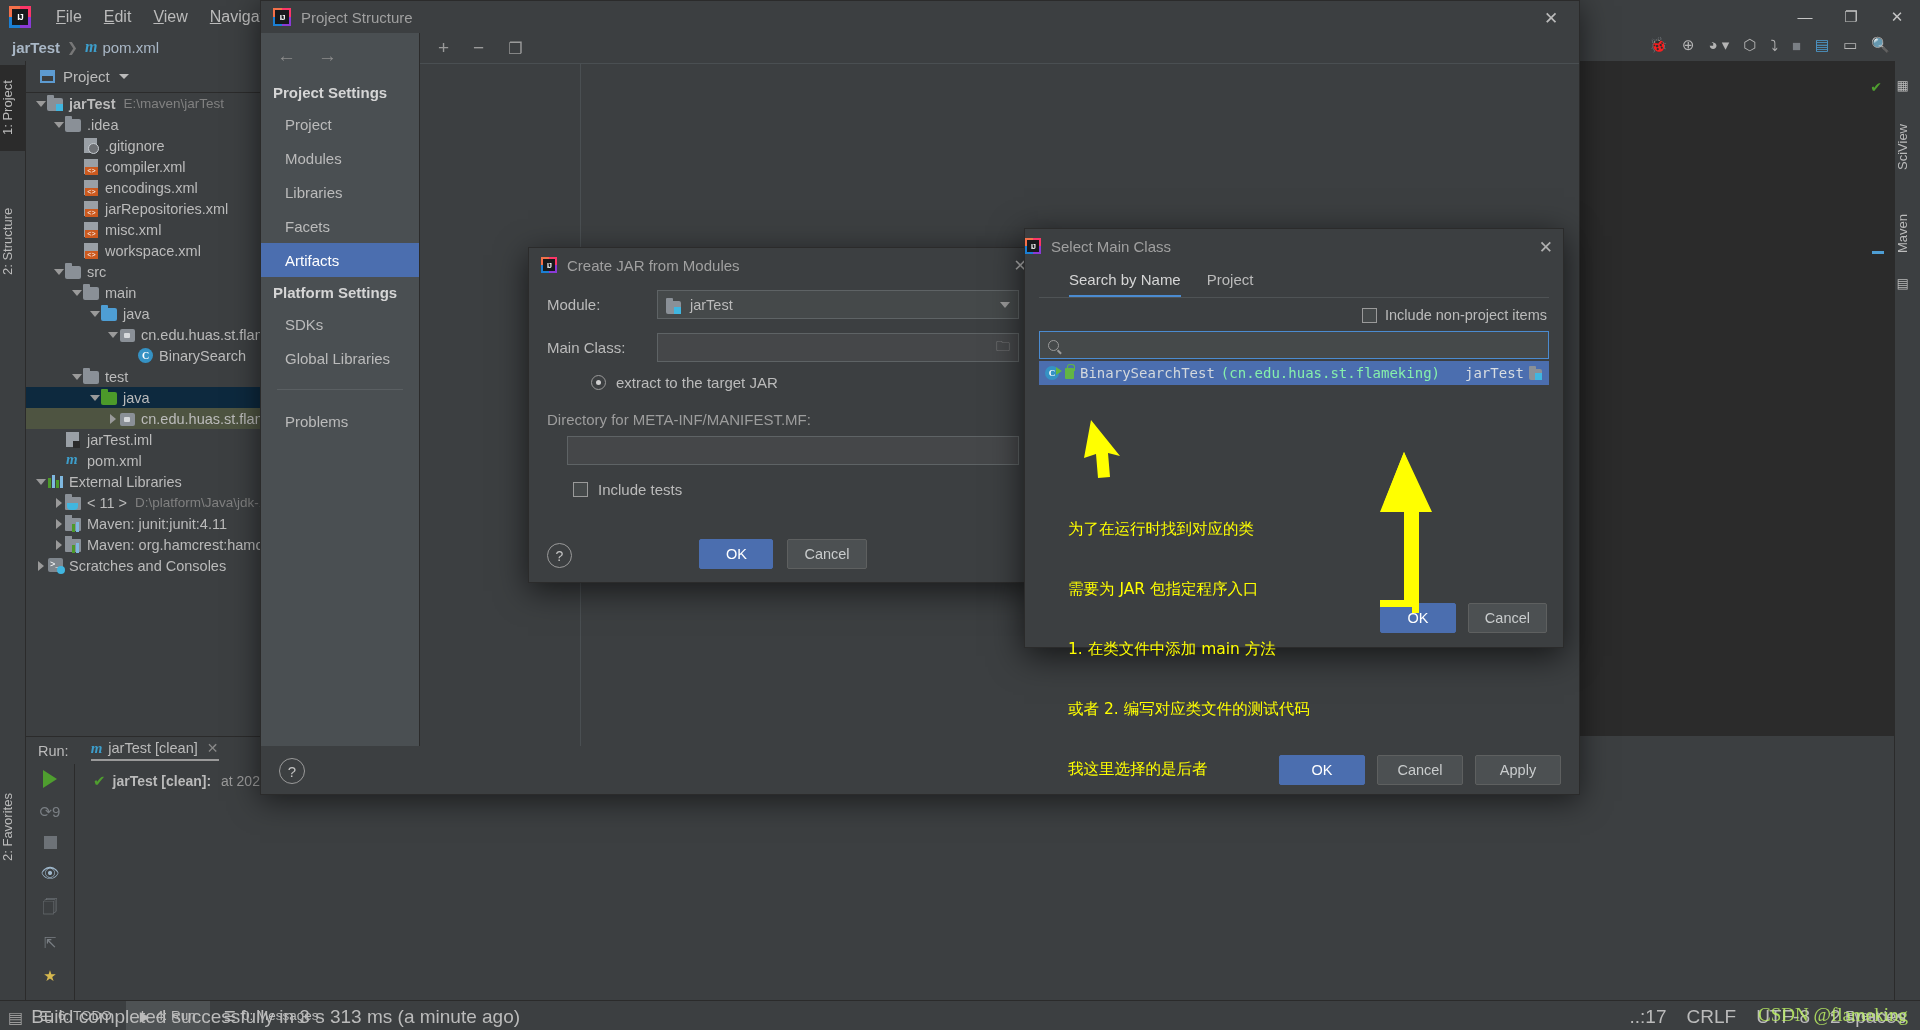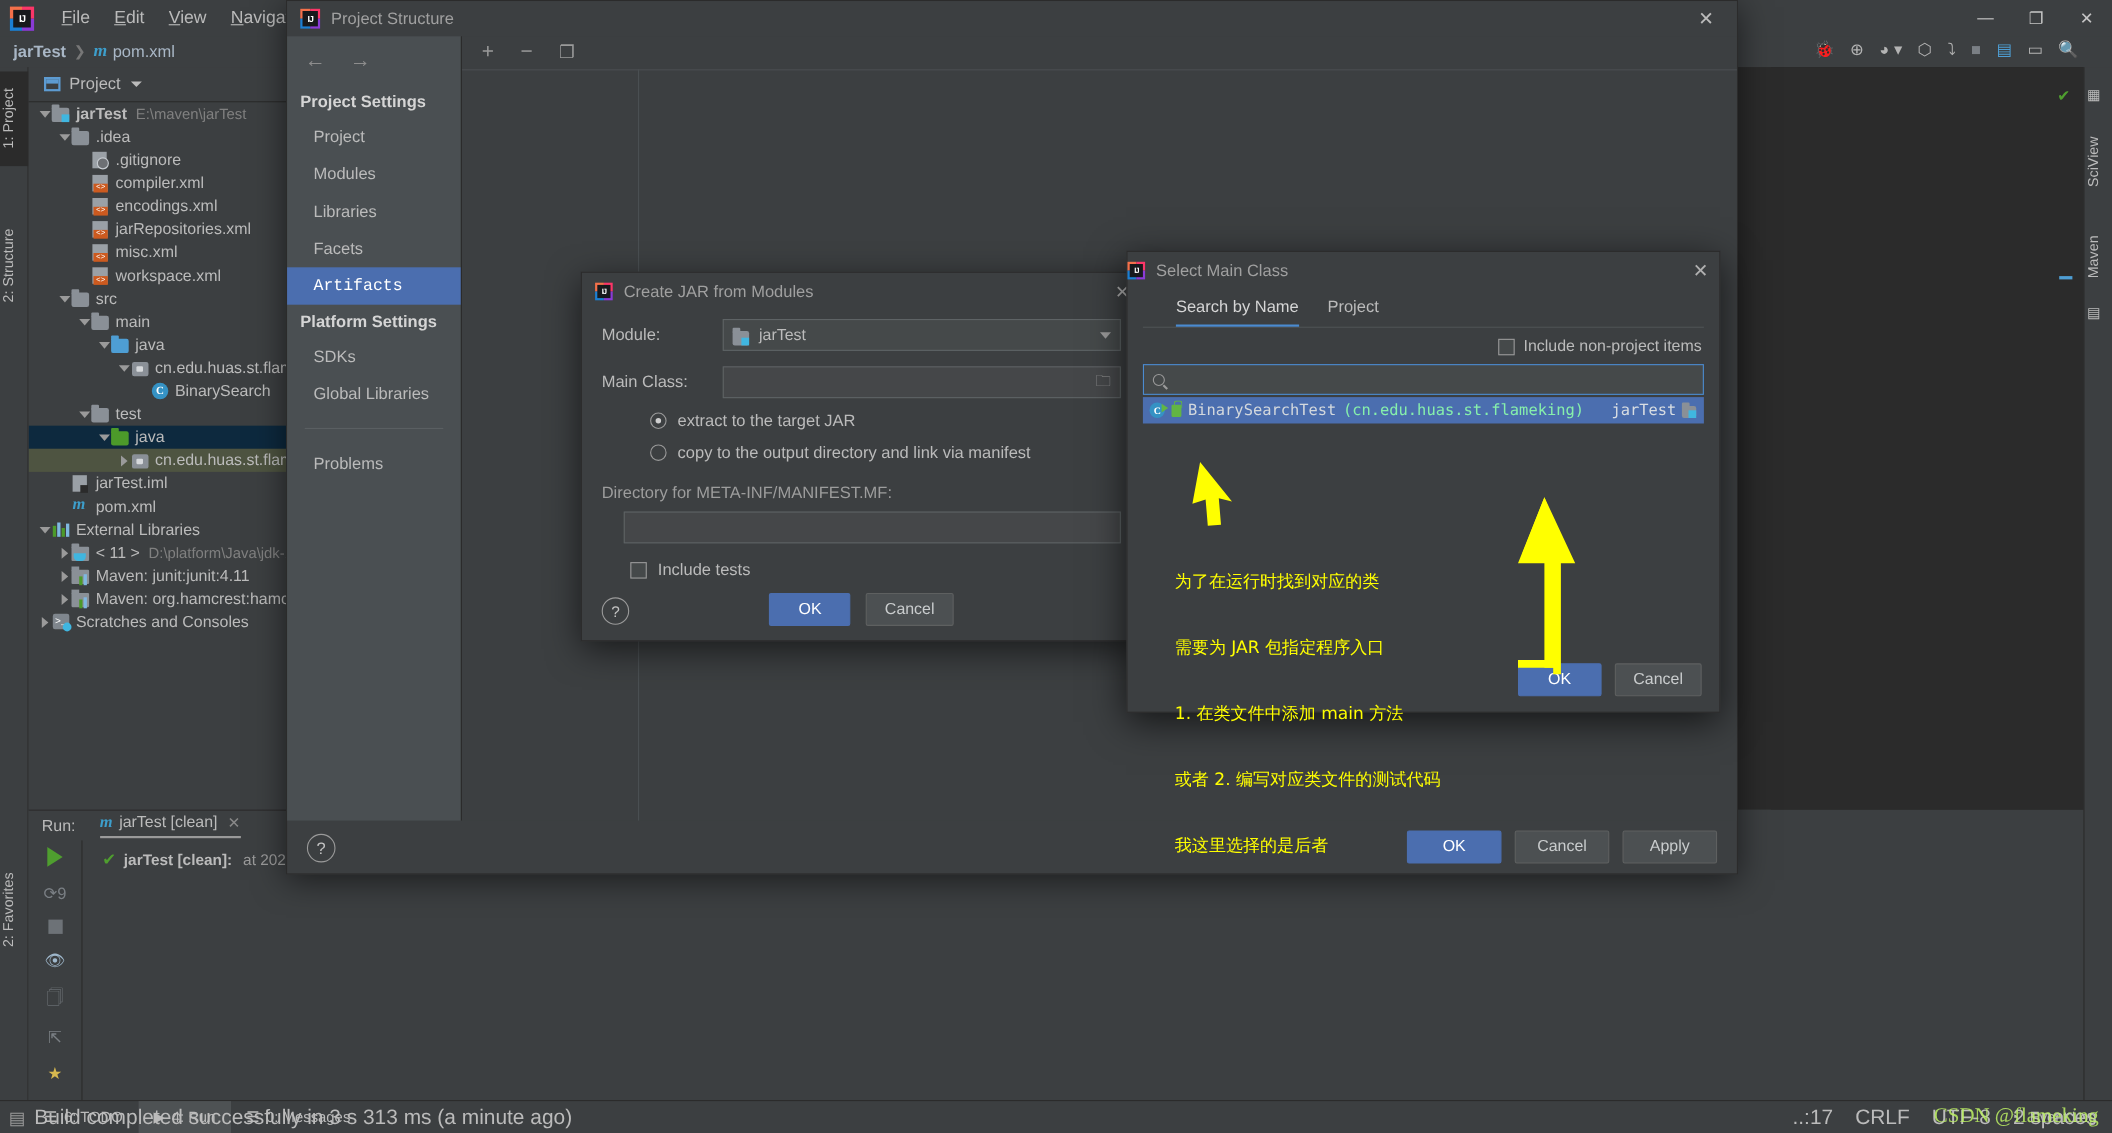--- a/index.html
+++ b/index.html
@@ -132,21 +132,21 @@
   
   .ps { position:absolute; left:260px; top:0; width:1320px; height:795px;
       background:#3c3f41; border:1px solid #2b2b2b; box-shadow:0 6px 28px rgba(0,0,0,.55); }
   .ps-title { height:32px; display:flex; align-items:center; padding-left:12px; gap:10px;
       background:#3c3f41; font-size:15px; color:#a0a0a0; }
   .ps-close { position:absolute; right:8px; top:4px; width:40px; height:26px;
       display:flex; align-items:center; justify-content:center; color:#bbb; font-size:17px;}
   .ps-body { position:absolute; left:0; top:32px; right:0; bottom:48px; display:flex; }
   .ps-side { width:158px; background:#4a4f52; padding-top:12px; }
   .ps-nav { height:34px; display:flex; align-items:center; padding:0 0 0 24px; color:#bbbbbb; font-size:15px; }
-  .ps-nav.sel { background:#4b6eaf; color:#ffffff;font-family:Liberation Mono, monospace; }
+  .ps-nav.sel { background:#4b6eaf; color:#ffffff; }
   .ps-grp { font-weight:bold; color:#d5d5d5; padding-left:12px; height:30px;
       display:flex; align-items:center; font-size:15px;}
   .ps-arrows { display:flex; gap:22px; padding:0 0 10px 16px; color:#8d8d8d; font-size:19px; }
   .ps-divider { height:1px; background:#5a5f62; margin:14px 16px; }
   .ps-main { flex:1; background:#3c3f41; border-left:1px solid #2b2b2b; position:relative; }
   .ps-toolbar { height:30px; display:flex; align-items:center; gap:24px; padding-left:18px; color:#9a9a9a; font-size:19px;}
   .ps-content { position:absolute; left:0; top:30px; right:0; bottom:0; border-top:1px solid #4a4f52;
       display:flex; align-items:flex-start; justify-content:flex-start; }
   .ps-nothing { color:#8a8a8a; font-size:15px; margin:240px 0 0 140px; }
   .ps-split { position:absolute; left:160px; top:30px; bottom:0; width:1px; background:#4a4f52;}
@@ -687,24 +687,20 @@
        <span></span>
        <span class="folderbtn">🗀</span>
      </div>
    </div>
 
 
    <div class="radio-row">
      <span class="radio on"></span>
      <span>extract to the target JAR</span>
    </div>
-   <div class="radio-row">
-     <span class="radio"></span>
-     <span style="overflow:hidden; white-space:nowrap;">copy to the output directory and link via manifest</span>
-   </div>
 
    <div class="sub">Directory for META-INF/MANIFEST.MF:</div>
    <div class="row" style="margin-top:8px; padding-left:38px;">
      <div class="field empty">
        <span></span>
      </div>
    </div>
 
    <div class="chk-row">
      <span class="chkbox"></span>

